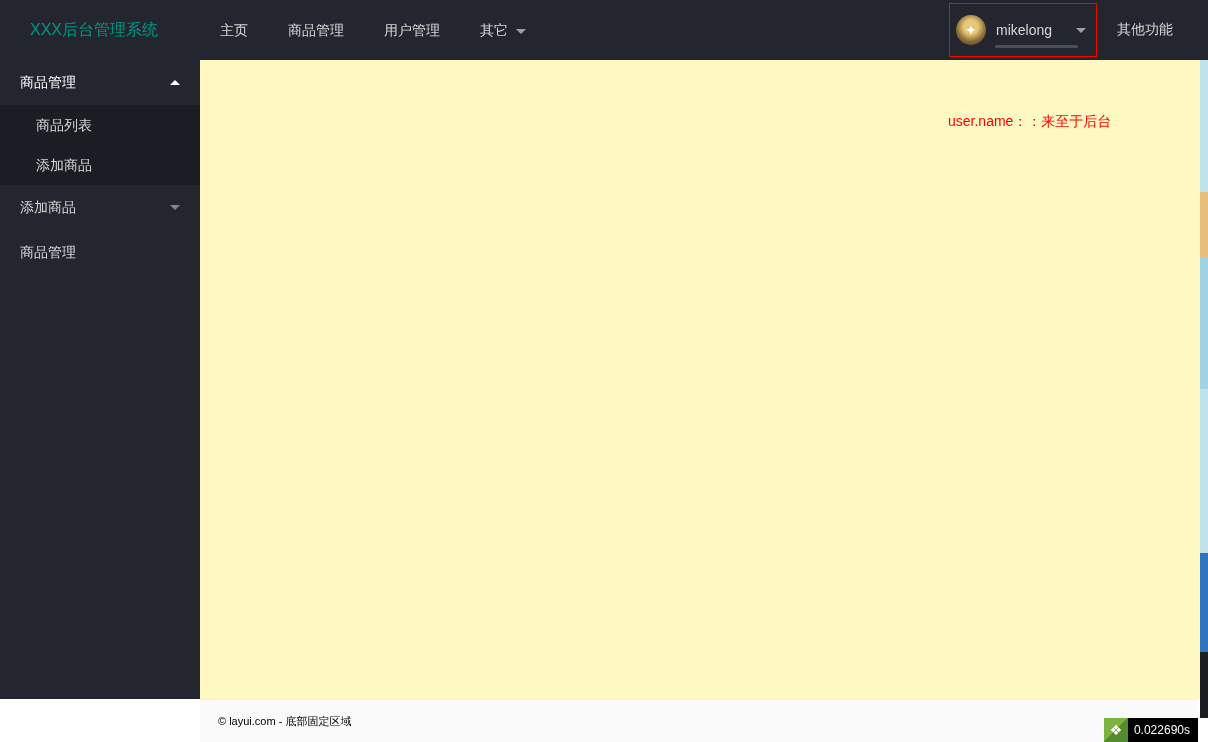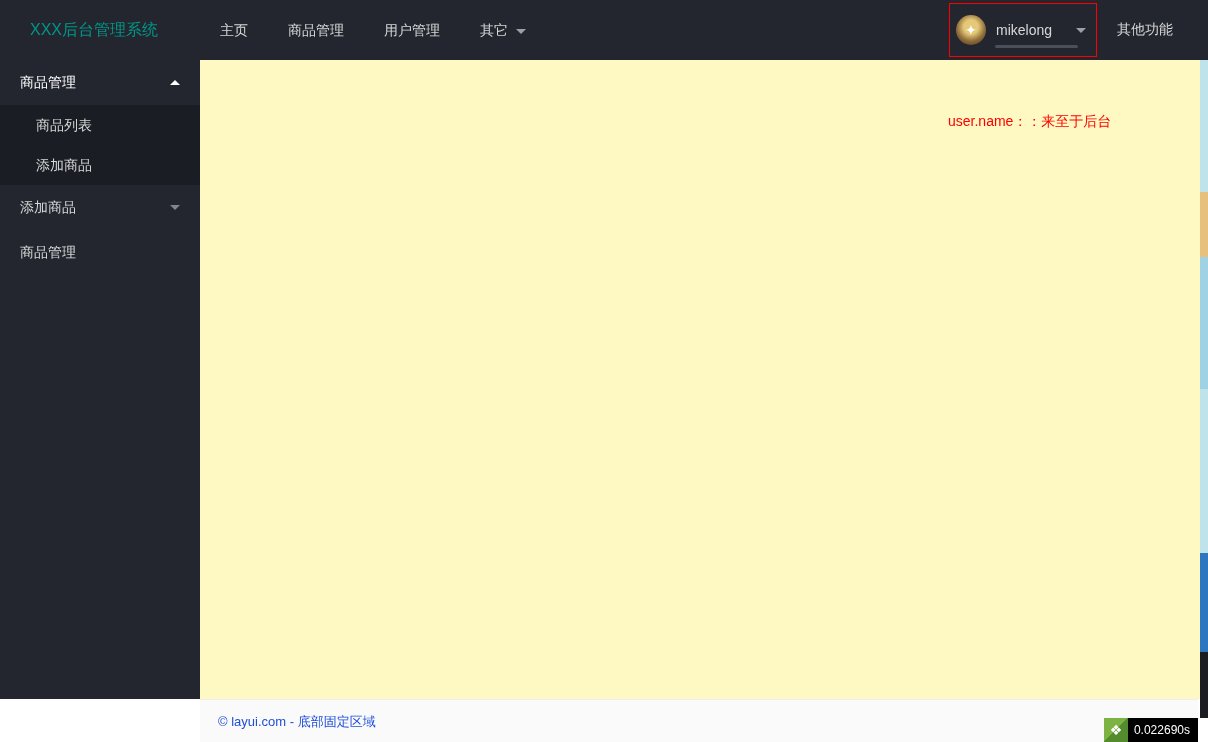--- a/index.html
+++ b/index.html
@@ -151,22 +151,22 @@
       line-height: 1.6;
       width: 205px;
     }
 
     .footer {
       height: 43px;
       line-height: 43px;
       padding-left: 18px;
       background: #fafafa;
       border-top: 1px solid #eee;
-      color: #1d4ed8;
-      font-size: 13px;
+      color: #000000;
+      font-size: 11px;
       position: absolute;
       left: 200px;
       right: 10px;
       bottom: 0;
     }
 
     .perf-badge {
       position: absolute;
       right: 10px;
       bottom: 0;

